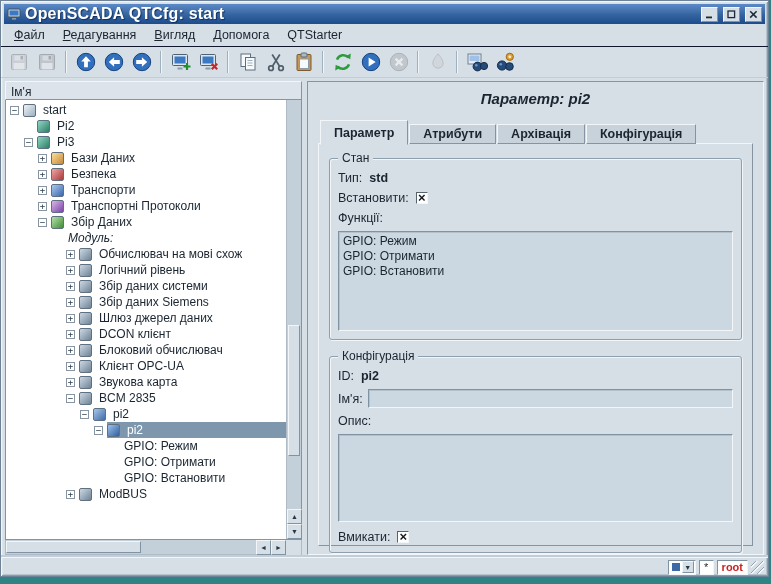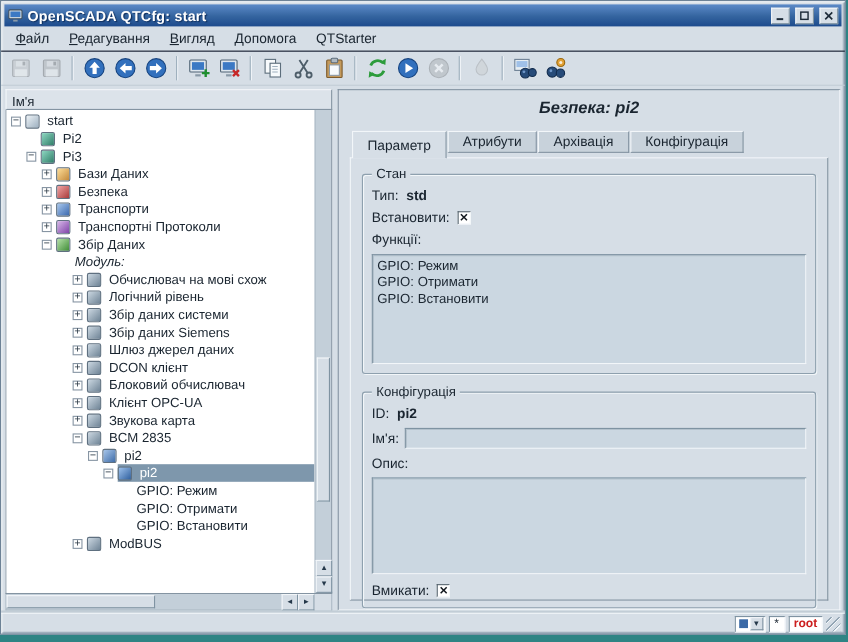--- a/index.html
+++ b/index.html
@@ -7,21 +7,21 @@
   body{background:#2e8484;font-family:"Liberation Sans","DejaVu Sans",sans-serif;font-size:12px;color:#1a2530;}
 
   .window{position:absolute;left:0;top:0;width:769px;height:577px;background:#d6dee6;
     border:1px solid #6d8296;
     box-shadow:inset 1px 1px 0 #f2f6f9, inset -1px -1px 0 #8a9cab, inset 2px 2px 0 #dde4ea, inset -2px -2px 0 #b6c3ce;
     display:flex;flex-direction:column;}
 
   .titlebar{height:20px;margin:3px 3px 0;background:linear-gradient(180deg,#5c8ac8 0%,#34649f 55%,#1d4b8d 100%);
     display:flex;align-items:center;padding:0 3px;gap:4px;flex:none;}
   .title-icon{width:14px;height:14px;display:inline-flex;}
-  .title-text{color:#fff;font-weight:bold;font-size:13px;flex:1;letter-spacing:.2px;text-shadow:1px 1px 1px #10305e;
+  .title-text{color:#fff;font-weight:bold;font-size:16px;flex:1;letter-spacing:.2px;text-shadow:1px 1px 1px #10305e;
     white-space:nowrap;overflow:hidden;}
   .tbtn{width:17px;height:15px;background:#d6dee6;border:1px solid;border-color:#f2f6f9 #7f93a2 #7f93a2 #f2f6f9;
     display:inline-flex;align-items:center;justify-content:center;margin-left:1px;flex:none;}
 
   .menubar{height:23px;display:flex;align-items:center;padding:0 4px;border-bottom:1px solid #0f172a;flex:none;}
   .menu-item{padding:3px 9px;font-size:12.5px;white-space:nowrap;}
   .menu-item u{text-underline-offset:1px;}
 
   .toolbar{height:31px;display:flex;align-items:center;padding:0 4px;gap:1px;border-bottom:1px solid #c2cdd6;flex:none;}
   .tool-btn{width:27px;height:27px;display:inline-flex;align-items:center;justify-content:center;flex:none;}
@@ -63,21 +63,21 @@
   .htrack{flex:1;position:relative;}
   .hthumb{position:absolute;top:1px;bottom:1px;left:0;width:54%;background:#d6dee6;
     border:1px solid;border-color:#f2f6f9 #7f93a2 #7f93a2 #f2f6f9;}
   .scroll-corner{width:15px;height:15px;background:#d6dee6;flex:none;}
 
   .splitter{width:5px;flex:none;}
 
   .right-panel{flex:1;border:1px solid;border-color:#8494a2 #f2f6f9 #f2f6f9 #8494a2;background:#d6dee6;
     padding:6px 10px 8px;display:flex;flex-direction:column;min-width:0;}
   .panel-title{text-align:center;font-size:15px;font-weight:bold;font-style:italic;margin:2px 0 12px;flex:none;}
-  .tabs{display:flex;padding-left:2px;height:25px;flex:none;position:relative;z-index:2;}
+  .tabs{display:flex;align-items:flex-end;padding-left:2px;height:25px;flex:none;position:relative;z-index:2;font-weight:bold;}
   .tab{padding:0 13px;font-size:12.5px;border:1px solid;border-color:#f2f6f9 #8494a2 #8494a2 #f2f6f9;
     background:#c8d2db;height:20px;display:flex;align-items:center;margin-right:1px;white-space:nowrap;}
   .tab.active{background:#d6dee6;height:25px;border-bottom:1px solid #d6dee6;margin-bottom:-1px;}
   .tab-page{flex:1;border:1px solid;border-color:#f2f6f9 #8494a2 #8494a2 #f2f6f9;margin-top:-1px;
     padding:14px 10px 15px;display:flex;flex-direction:column;min-height:0;justify-content:space-between;}
 
   .group{position:relative;border:1px solid #8ea0ae;border-radius:3px;box-shadow:1px 1px 0 #f2f6f9, inset 1px 1px 0 #f2f6f9;
     padding:12px 8px 8px;margin-bottom:16px;}
   .group-title{position:absolute;top:-8px;left:8px;background:#d6dee6;padding:0 4px;font-size:12px;}
   .frow{display:flex;align-items:center;margin-bottom:6px;font-size:12.5px;}
@@ -503,21 +503,21 @@
         <div class="scroll-btn">
             <span class="arr arr-right"></span>
           </div>
         <div class="scroll-corner"></div>
       </div>
     </div>
 
     <div class="splitter"></div>
 
     <div class="right-panel">
-      <div class="panel-title">Безпека: pi2</div>
+      <div class="panel-title">Параметр: pi2</div>
       <div class="tabs">
           <div class="tab active">Параметр</div>
           <div class="tab">Атрибути</div>
           <div class="tab">Архівація</div>
           <div class="tab">Конфігурація</div>
         </div>
       <div class="tab-page">
 
         <div class="group">
           <span class="group-title">Стан</span>

